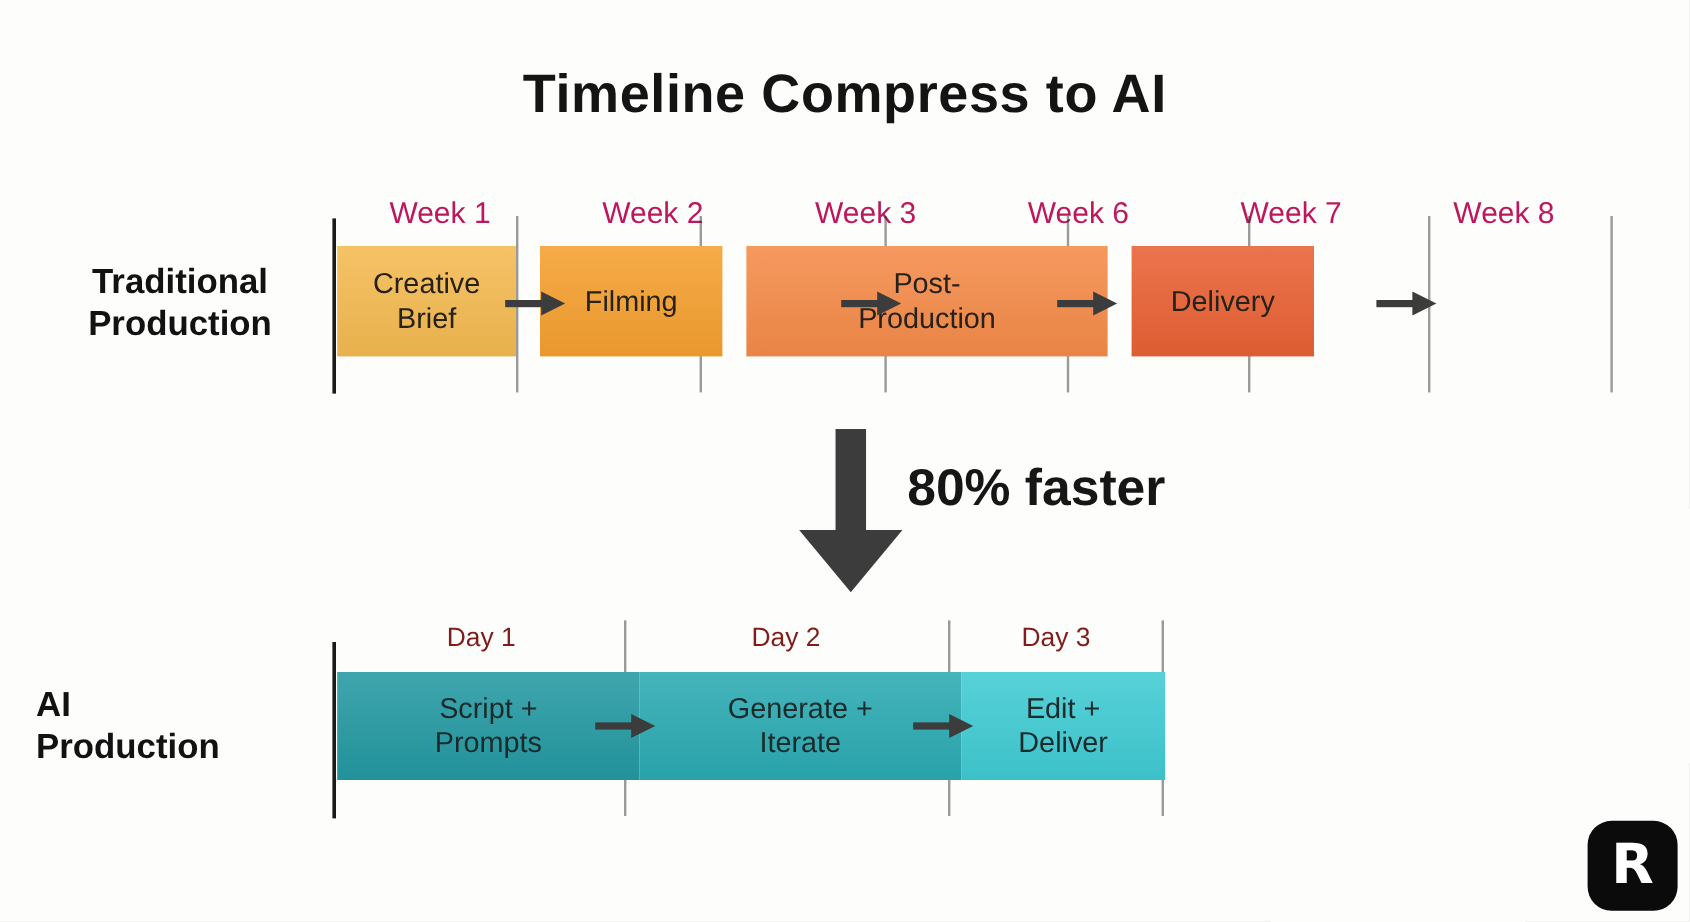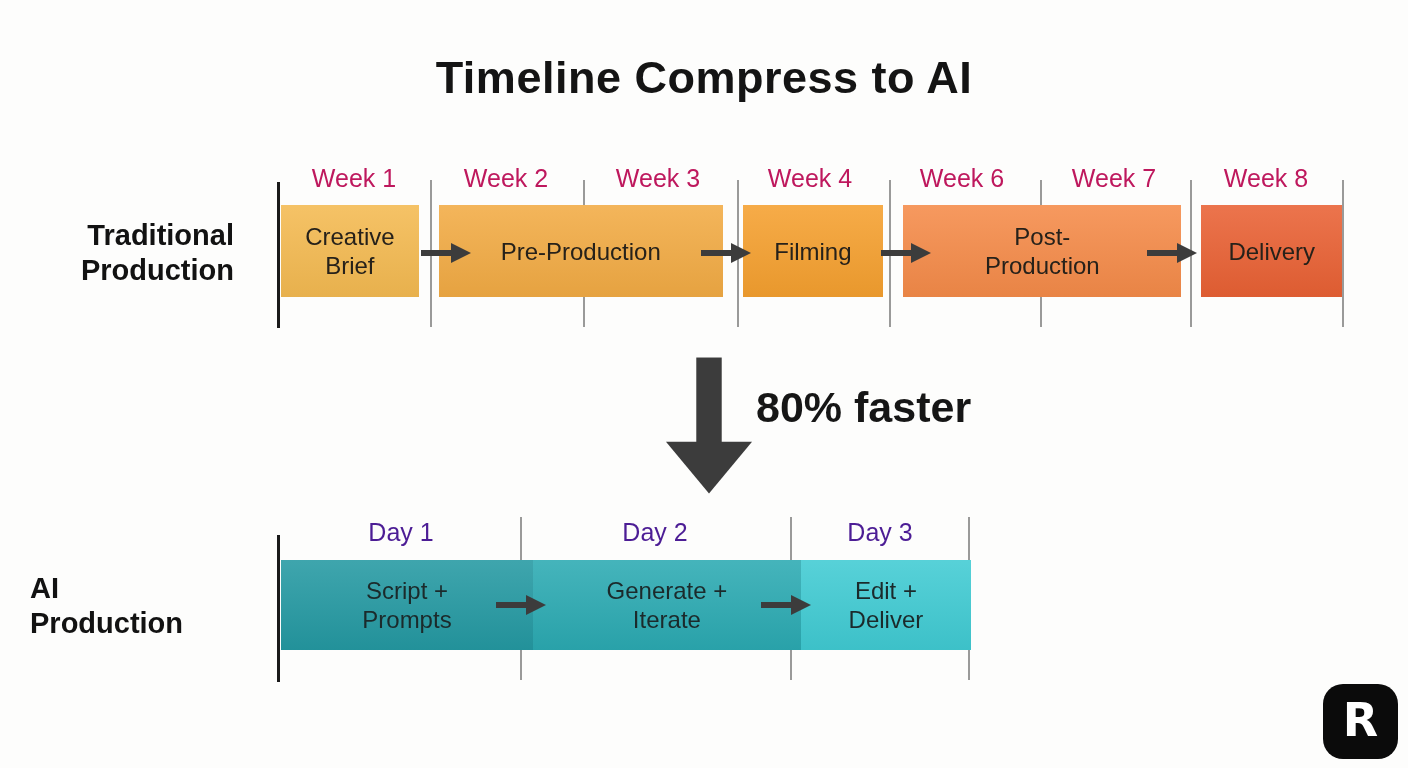--- a/index.html
+++ b/index.html
@@ -32,30 +32,30 @@
   .week-row {
     position:absolute; left:278px; top:161px; width:1064px; height:34px;
     display:flex;
   }
   .week-cell {
     flex:1 1 0; display:flex; align-items:center; justify-content:center;
     font-size:25px; color:#be185d;
   }
   .day-label {
     position:absolute; top:518px; transform:translateX(-50%);
-    font-size:25px; color:#4c1d95; white-space:nowrap;
+    font-size:22px; color:#7f1d1d; white-space:nowrap;
   }
   .day-0{left:401px}.day-1{left:655px}.day-2{left:880px}
 
   
   .row-label {
     position:absolute; font-size:29px; font-weight:700; line-height:35px;
     color:#121212;
   }
-  .row-label.trad { left:14px; top:218px; width:220px; text-align:right; }
+  .row-label.trad { left:40px; top:218px; width:220px; text-align:center; }
   .row-label.ai   { left:30px; top:571px; width:216px; text-align:left; }
 
   
   .bar { position:absolute; display:flex; }
   .bar.trad { left:281px; top:205px; width:1061px; height:92px;gap:20px; }
   .bar.ai   { left:281px; top:560px; width:690px;  height:90px; }
   .seg {
     display:flex; align-items:center; justify-content:center;
     background-image:linear-gradient(rgba(255,255,255,.12), rgba(0,0,0,.05));
     text-align:center; font-size:24px; line-height:29px; color:#26211a;
@@ -103,42 +103,38 @@
 
   <div class="row-label trad">
     <div>Traditional</div>
     <div>Production</div>
   </div>
 
   <div class="week-row">
     <div class="week-cell">Week 1</div>
     <div class="week-cell">Week 2</div>
     <div class="week-cell">Week 3</div>
-    <div class="week-cell">Week 4</div>
     <div class="week-cell">Week 6</div>
     <div class="week-cell">Week 7</div>
     <div class="week-cell">Week 8</div>
   </div>
 
   <div class="axis trad"></div>
   <div class="tick trad tk-430"></div>
   <div class="tick trad tk-583"></div>
   <div class="tick trad tk-737"></div>
   <div class="tick trad tk-889"></div>
   <div class="tick trad tk-1040"></div>
   <div class="tick trad tk-1190"></div>
   <div class="tick trad tk-1342"></div>
 
   <div class="bar trad">
     <div class="seg s0" style="background-color: rgb(244, 186, 81);">
       <span class="seg-text">Creative Brief</span>
     </div>
-    <div class="seg s1" style="background-color: rgb(242, 171, 68);">
-      <span class="seg-text">Pre-Production</span>
-    </div>
     <div class="seg s2" style="background-color: rgb(245, 160, 47);">
       <span class="seg-text">Filming</span>
     </div>
     <div class="seg s3" style="background-color: rgb(245, 139, 73);">
       <span class="seg-text">Post-Production</span>
     </div>
     <div class="seg s4" style="background-color: rgb(233, 97, 52);">
       <span class="seg-text">Delivery</span>
     </div>
   </div>

